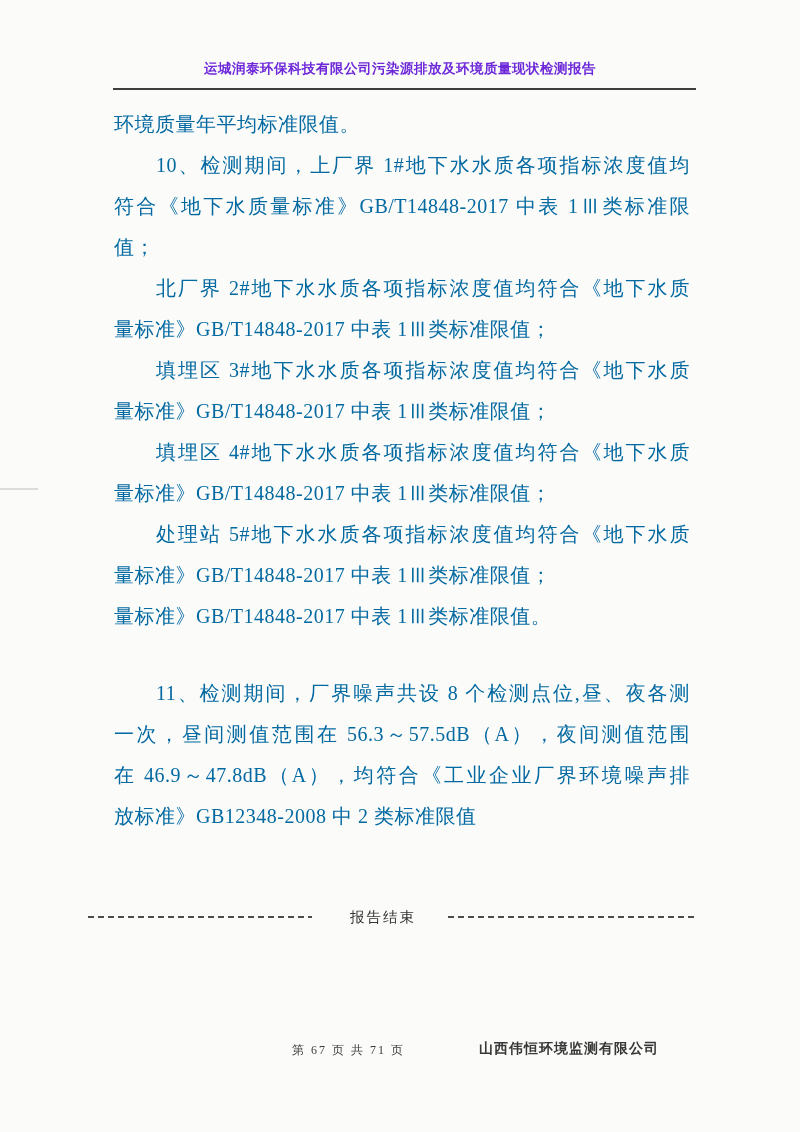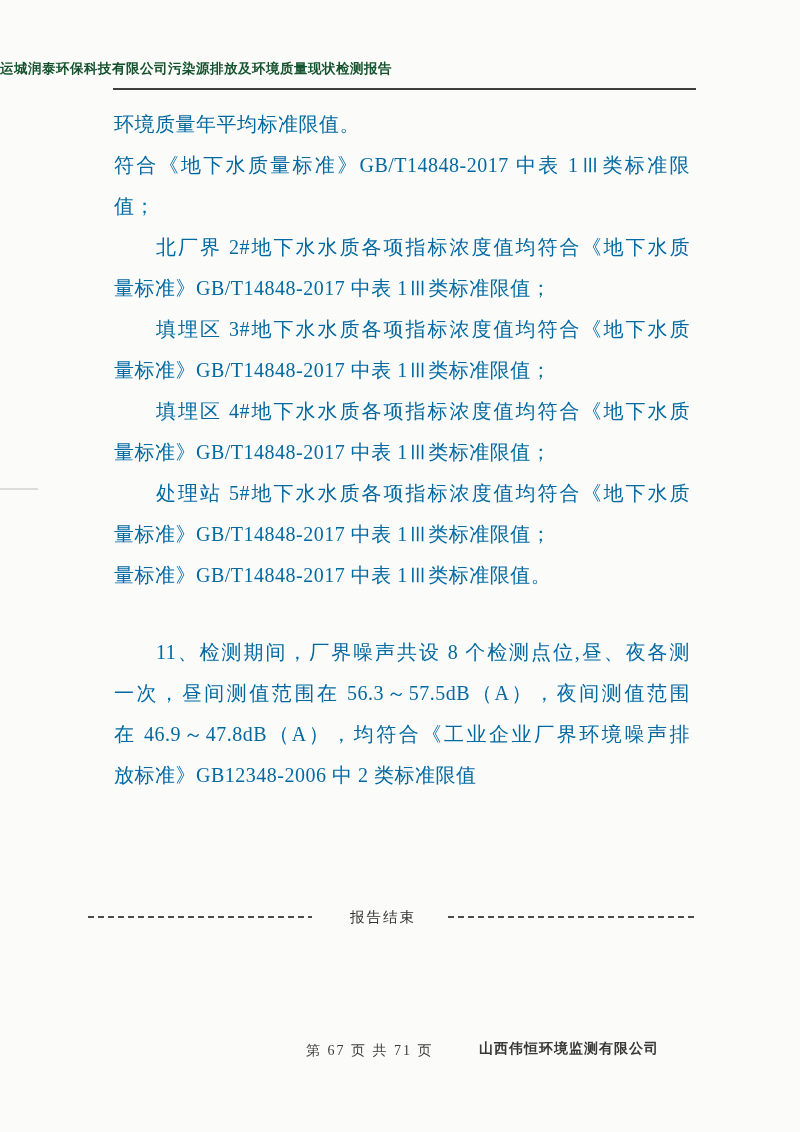--- a/index.html
+++ b/index.html
@@ -13,24 +13,24 @@
     width: 800px; height: 1132px;
     background: #fbfbfa;
     overflow: hidden;
     color: #3a3a3a;
   }
 
   
   .header-title {
     position: absolute;
     top: 60px; left: 0; right: 0;
-    text-align: left;
+    text-align: center;
     font-size: 13.5px;
     font-weight: bold;
-    color: #14532d;
+    color: #6d28d9;
     letter-spacing: 0.5px;
   }
   .header-rule {
     position: absolute;
     top: 88px; left: 113px;
     width: 583px; height: 2px;
     background: #3e3e3e;
   }
 
   
@@ -73,22 +73,22 @@
     font-size: 14.5px;
     color: #333;
     margin: 0 32px 0 38px;
     letter-spacing: 2px;
     white-space: nowrap;
   }
 
   
   .footer { position: absolute; top: 1040px; left: 0; width: 100%; height: 22px; }
   .page-info {
-    position: absolute; left: 306px; top: 2px;
-    font-size: 14px;
+    position: absolute; left: 292px; top: 2px;
+    font-size: 12px;
     color: #3d3d3d;
     letter-spacing: 2px;
     white-space: nowrap;
   }
   .company {
     position: absolute; left: 479px; top: 0;
     font-family: "Liberation Sans", sans-serif;
     font-size: 14px;
     font-weight: bold;
     color: #383838;
@@ -110,20 +110,21 @@
 <div class="page">
 
   <div class="header-title">运城润泰环保科技有限公司污染源排放及环境质量现状检测报告</div>
   <div class="header-rule"></div>
 
   <div class="body-content" id="body-content">
       <div class="paragraph">
         <div class="line">环境质量年平均标准限值。</div>
       </div>
       <div class="paragraph">
+        <div class="line indent fill">10、检测期间，上厂界 1#地下水水质各项指标浓度值均</div>
         <div class="line fill">符合《地下水质量标准》GB/T14848-2017 中表 1Ⅲ类标准限</div>
         <div class="line">值；</div>
       </div>
       <div class="paragraph">
         <div class="line indent fill">北厂界 2#地下水水质各项指标浓度值均符合《地下水质</div>
         <div class="line">量标准》GB/T14848-2017 中表 1Ⅲ类标准限值；</div>
       </div>
       <div class="paragraph">
         <div class="line indent fill">填埋区 3#地下水水质各项指标浓度值均符合《地下水质</div>
         <div class="line">量标准》GB/T14848-2017 中表 1Ⅲ类标准限值；</div>
@@ -136,21 +137,21 @@
         <div class="line indent fill">处理站 5#地下水水质各项指标浓度值均符合《地下水质</div>
         <div class="line">量标准》GB/T14848-2017 中表 1Ⅲ类标准限值；</div>
       </div>
       <div class="paragraph">
         <div class="line">量标准》GB/T14848-2017 中表 1Ⅲ类标准限值。</div>
       </div>
       <div class="paragraph gap-before">
         <div class="line indent fill">11、检测期间，厂界噪声共设 8 个检测点位,昼、夜各测</div>
         <div class="line fill">一次，昼间测值范围在 56.3～57.5dB（A），夜间测值范围</div>
         <div class="line fill">在 46.9～47.8dB（A），均符合《工业企业厂界环境噪声排</div>
-        <div class="line">放标准》GB12348-2006 中 2 类标准限值</div>
+        <div class="line">放标准》GB12348-2008 中 2 类标准限值</div>
       </div>
     </div>
 
   <div class="report-end">
     <span class="dash-seg dash-left"></span>
     <span class="end-label">报告结束</span>
     <span class="dash-seg dash-right"></span>
   </div>
 
   <div class="footer">

